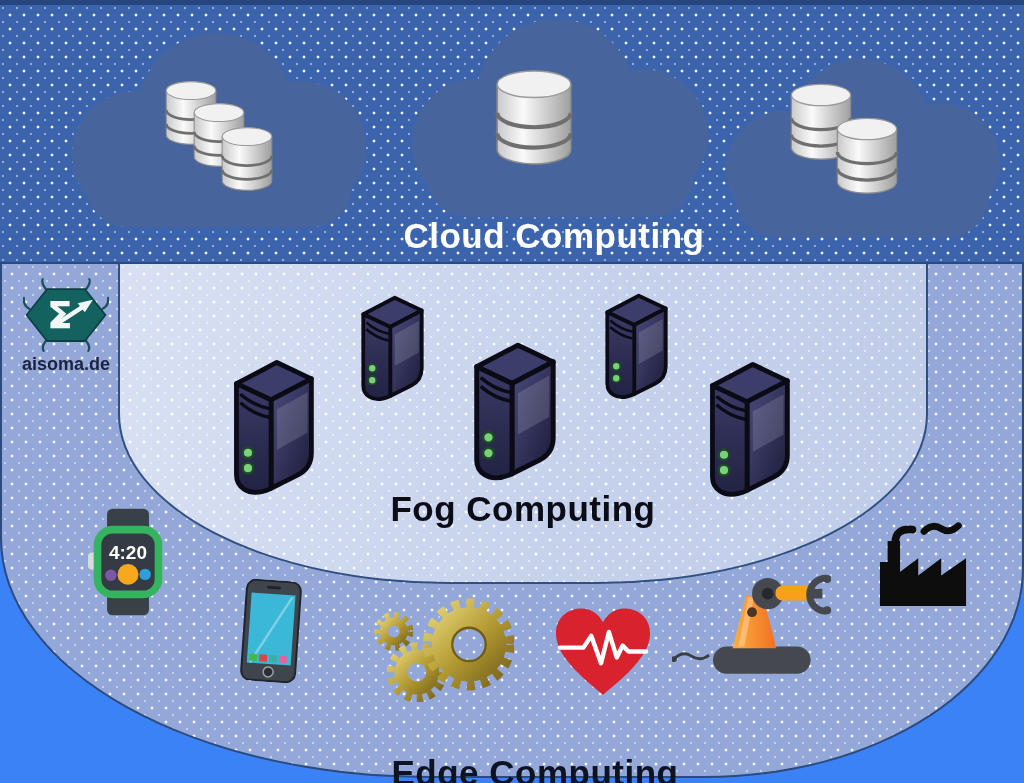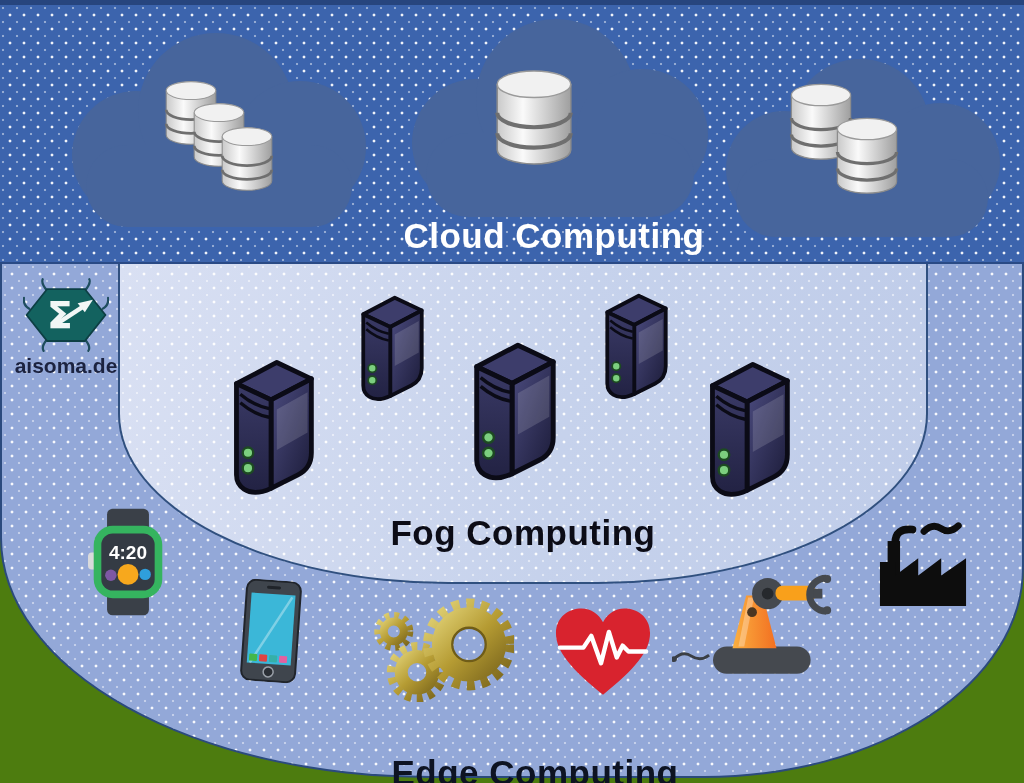--- a/index.html
+++ b/index.html
@@ -1,18 +1,18 @@
 <!DOCTYPE html>
 <html><head>
 <meta charset="utf-8">
 <style>
   html,body{margin:0;padding:0;background:#ffffff;}
   .canvas{
     position:relative;width:1024px;height:783px;overflow:hidden;
-    background:#4d7c0f;font-family:"Liberation Sans",sans-serif;
+    background:#3b82f6;font-family:"Liberation Sans",sans-serif;
   }
   .dotted{
     background-image:
       radial-gradient(circle, rgba(255,255,255,0.92) 1px, rgba(255,255,255,0) 1.8px),
       radial-gradient(circle, rgba(255,255,255,0.45) 0.9px, rgba(255,255,255,0) 1.6px);
     background-size:14px 14px,14px 14px;
     background-position:3px 3px,10px 10px;
   }
   
   .cloud-band{
@@ -44,27 +44,27 @@
     background-image:
       radial-gradient(circle, rgba(255,255,255,0.95) 1px, rgba(255,255,255,0) 1.8px),
       radial-gradient(circle, rgba(255,255,255,0.5) 0.9px, rgba(255,255,255,0) 1.6px),
       linear-gradient(100deg,#d9e0f3 0%,#c6d2ec 55%,#bfcce9 100%);
     background-size:14px 14px,14px 14px,100% 100%;
     background-position:3px 3px,10px 10px,0 0;
     border:2px solid #30507f;border-top:none;box-sizing:border-box;
     border-bottom-left-radius:330px 170px;
     border-bottom-right-radius:330px 170px;
   }
-  #fog-label{left:118px;width:810px;top:489px;color:#0c0c16;margin-top:24px;}
+  #fog-label{left:118px;width:810px;top:489px;color:#0c0c16;}
   #edge-label{left:0;width:1024px;top:753px;color:#0d1322;padding-left:46px;box-sizing:border-box;}
   
   .brand{position:absolute;left:10px;top:278px;width:112px;}
   .brand-logo{display:block;margin:0 auto;}
   .brand-text{
-    margin-top:2px;text-align:center;font-weight:700;font-size:21px;color:#1c2340;
+    margin-top:2px;text-align:center;font-weight:700;font-size:18px;color:#1c2340;
   }
   .server{position:absolute;}
   .edge-icon{position:absolute;}
   .defs-holder{position:absolute;width:0;height:0;overflow:hidden;}
 </style>
 </head>
 <body>
 
 <svg class="defs-holder" aria-hidden="true">
   <defs>

